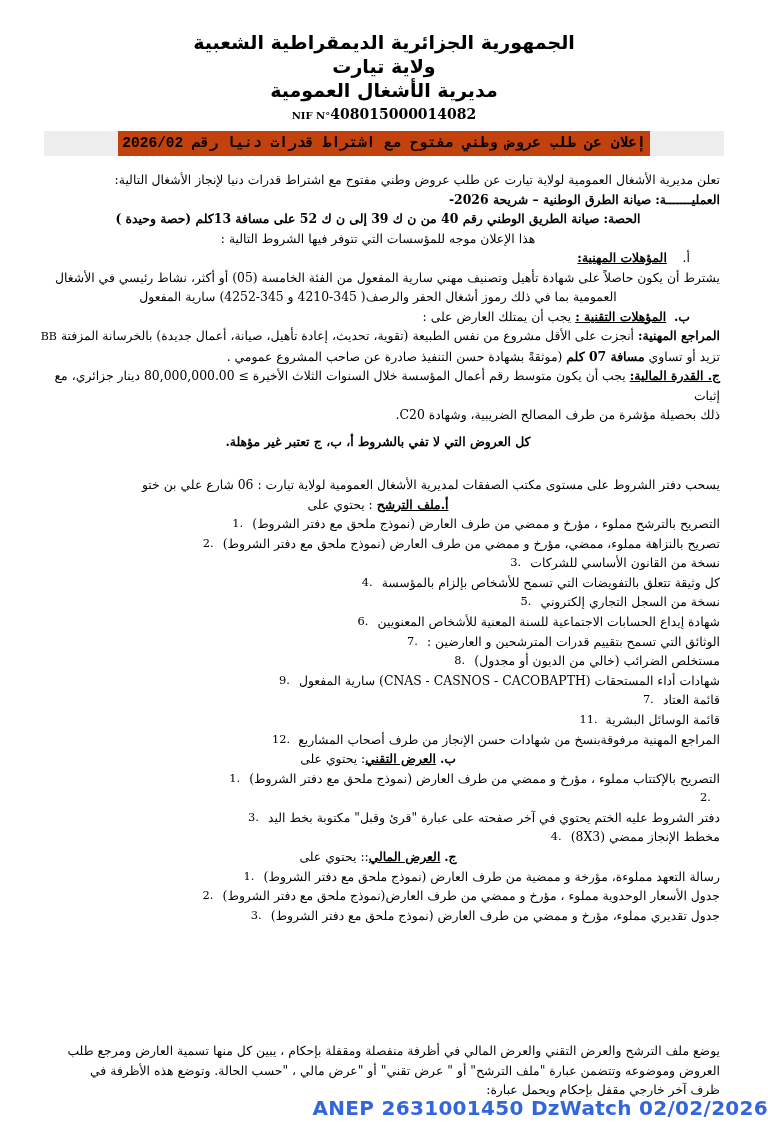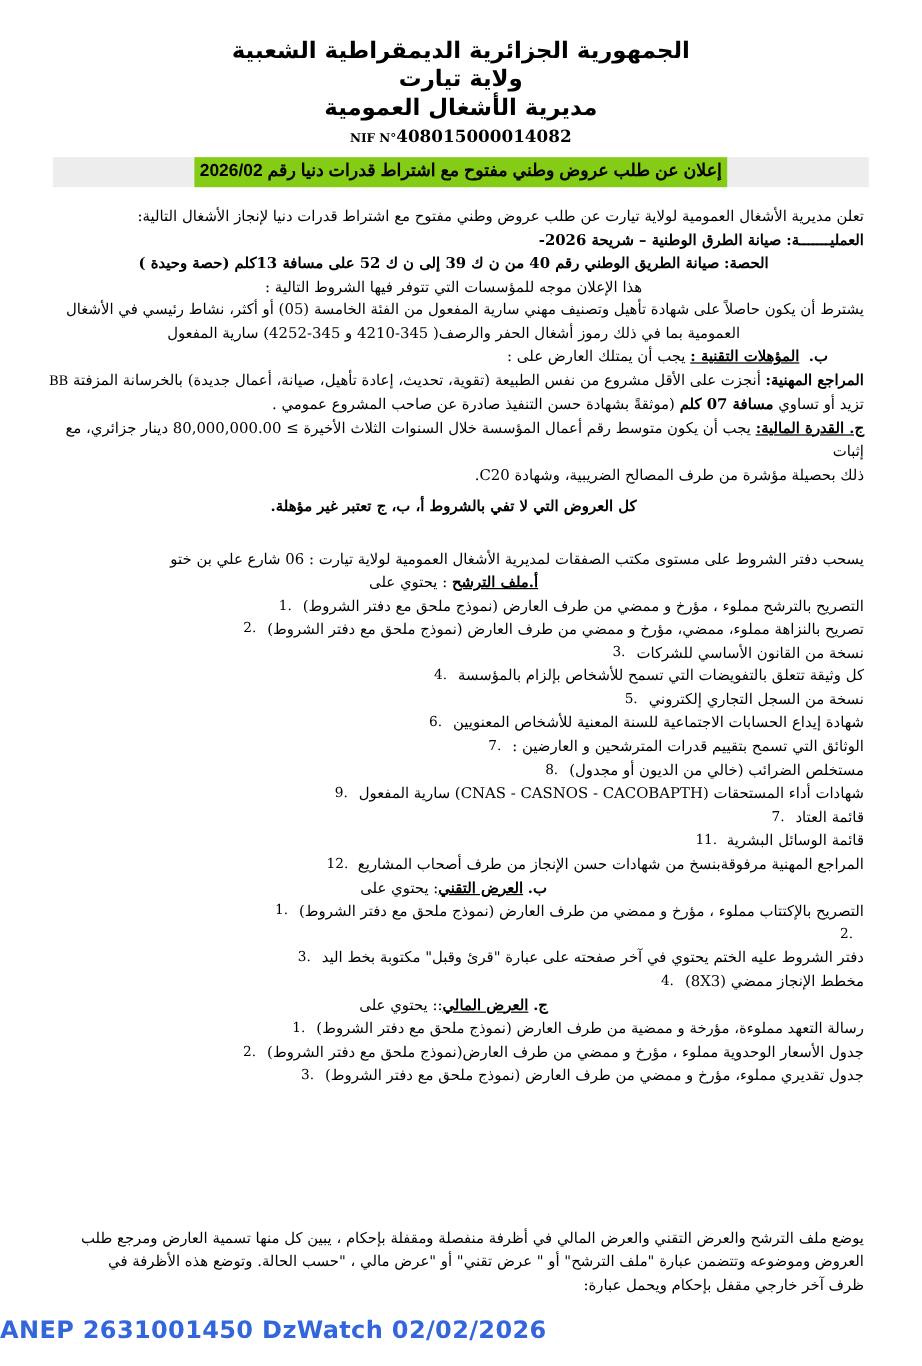--- a/index.html
+++ b/index.html
@@ -62,22 +62,22 @@
     margin: 9px auto 0 auto;
     width: 680px;
     background: #ededed;
     height: 25px;
     display: flex;
     align-items: center;
     justify-content: center;
     direction: rtl;
   }
   .title-band .title-text {
-    background: #84cc16;
-    font-family: Liberation Sans, sans-serif;
+    background: #c2410c;
+    font-family: Liberation Mono, monospace;
     font-weight: bold;
     font-size: 14.5px;
     line-height: 22px;
     padding: 1px 4px 2px 4px;
     white-space: nowrap;
     direction: rtl;
   }
 
   
   .body-area {
@@ -134,21 +134,21 @@
   .listbox li { justify-content: flex-end; }
   .listbox li .mk { order: 2; min-width: 24px; text-align: left; padding: 0 8px 0 0; }
   .listbox li .tx { order: 1; }
 
   
   .footer {
     position: absolute;
     left: 0;
     right: 0;
     bottom: 18px;
-    text-align: left;
+    text-align: right;
     direction: ltr;
     font-family: "DejaVu Sans", "Liberation Sans", sans-serif;
     font-weight: bold;
     font-size: 20px;
     color: #3366dd;
     letter-spacing: .3px;
     margin-top: 33px;
   }
 </style>
 </head>
@@ -179,20 +179,24 @@
       </p>
       <p class="ln" style="text-align:center;">
         <span class="b">الحصة:</span>
         <span class="b">صيانة  الطريق الوطني رقم 40 من ن ك 39 إلى ن ك 52 على مسافة 13كلم (حصة وحيدة )</span>
       </p>
       <p class="ln center">هذا الإعلان موجه للمؤسسات التي تتوفر فيها الشروط التالية :</p>
     </div>
 
     <div>
 
+      <p class="ln indent-2">
+        <span>أ.</span>
+        &nbsp;&nbsp;&nbsp;<span class="b u">المؤهلات المهنية:</span>
+      </p>
       <p class="ln">يشترط أن يكون حاصلاً على شهادة تأهيل وتصنيف مهني سارية المفعول من الفئة الخامسة (05) أو أكثر، نشاط رئيسي في الأشغال</p>
       <p class="ln center">العمومية بما في ذلك رموز أشغال  الحفر والرصف( 345-4210 و 345-4252) سارية المفعول</p>
 
       <p class="ln indent-2">
         <span class="b">ب.</span>
         &nbsp;<span class="b u">المؤهلات  التقنية :</span>
         <span>يجب أن يمتلك العارض على :</span>
       </p>
 
       <p class="ln">

